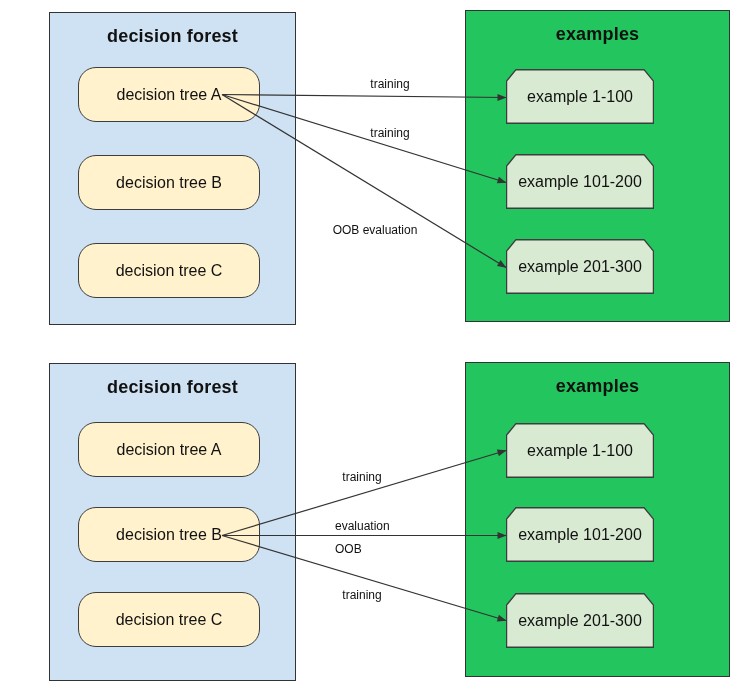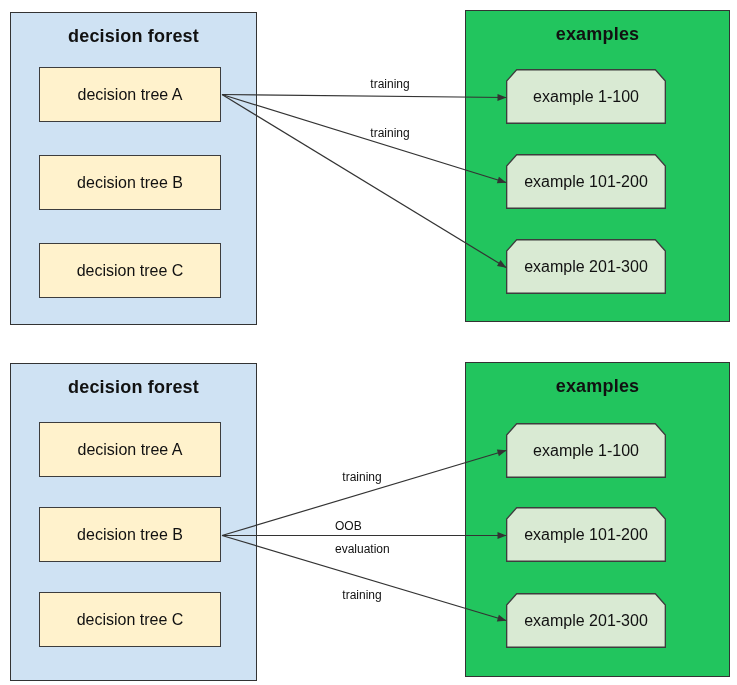--- a/index.html
+++ b/index.html
@@ -11,33 +11,33 @@
     --arrow-color:#333333;
     --text-color:#111111;
   }
   html,body{margin:0;padding:0;background:#ffffff;}
   .canvas{
     position:relative;width:737px;height:685px;background:#ffffff;
     font-family:"Liberation Sans",sans-serif;color:var(--text-color);
     overflow:hidden;
   }
   .box{position:absolute;border:1.5px solid var(--outer-border);box-sizing:border-box;}
-  .forest{background:var(--forest-fill);}
+  .forest{background:var(--forest-fill);margin-left:39px;}
   .examplesbox{background:#22c55e;}
   .p1f{left:10px;top:12px;width:247px;height:313px;}
   .p1e{left:465px;top:10px;width:265px;height:312px;}
   .p2f{left:10px;top:363px;width:247px;height:318px;}
   .p2e{left:465px;top:362px;width:265px;height:315px;}
   .box-title{text-align:center;font-weight:bold;font-size:18px;margin-top:13px;letter-spacing:0.2px;}
   .node{position:absolute;width:182px;height:55px;box-sizing:border-box;font-size:16px;}
   .tree{
     left:28px;background:var(--tree-fill);border:1.5px solid var(--node-border);
-    border-radius:0;display:flex;align-items:center;justify-content:center;
+    border-radius:18px;display:flex;align-items:center;justify-content:center;
   }
-  .example{left:40px;width:160px;}
+  .example{left:40px;width:148px;}
   .example svg.shape{position:absolute;left:0;top:0;width:100%;height:100%;display:block;}
   .example polygon{fill:var(--example-fill);stroke:var(--node-border);stroke-width:1.5;}
   .example .node-label{position:absolute;left:0;top:0;right:0;bottom:0;display:flex;align-items:center;justify-content:center;}
   svg.arrows{position:absolute;left:0;top:0;width:737px;height:685px;pointer-events:none;}
   svg.arrows line{stroke:var(--arrow-color);stroke-width:1.2;}
   svg.arrows .ah{fill:var(--arrow-color);}
   .alabel{position:absolute;font-size:12px;line-height:18px;text-align:center;}
   .alabel.two-line{line-height:23px;text-align:left;}
 </style>
 </head>
@@ -116,24 +116,27 @@
     <line x1="222" y1="535.5" x2="506" y2="535.5" marker-end="url(#ah)"></line>
     <line x1="222" y1="535.5" x2="506" y2="620.5" marker-end="url(#ah)"></line>
   </svg>
 
   <div class="alabel" style="left:350px;top:75px;width:80px">
     <span>training</span>
   </div>
   <div class="alabel" style="left:350px;top:124px;width:80px">
     <span>training</span>
   </div>
+  <div class="alabel" style="left:305px;top:221px;width:140px">
+    <span>OOB evaluation</span>
+  </div>
   <div class="alabel" style="left:322px;top:468px;width:80px">
     <span>training</span>
   </div>
   <div class="alabel two-line" style="left:335px;top:515px;width:110px">
+    <div>evaluation</div>
     <div>OOB</div>
-    <div>evaluation</div>
   </div>
   <div class="alabel" style="left:322px;top:586px;width:80px">
     <span>training</span>
   </div>
 
 </div>
 
 </body></html>

